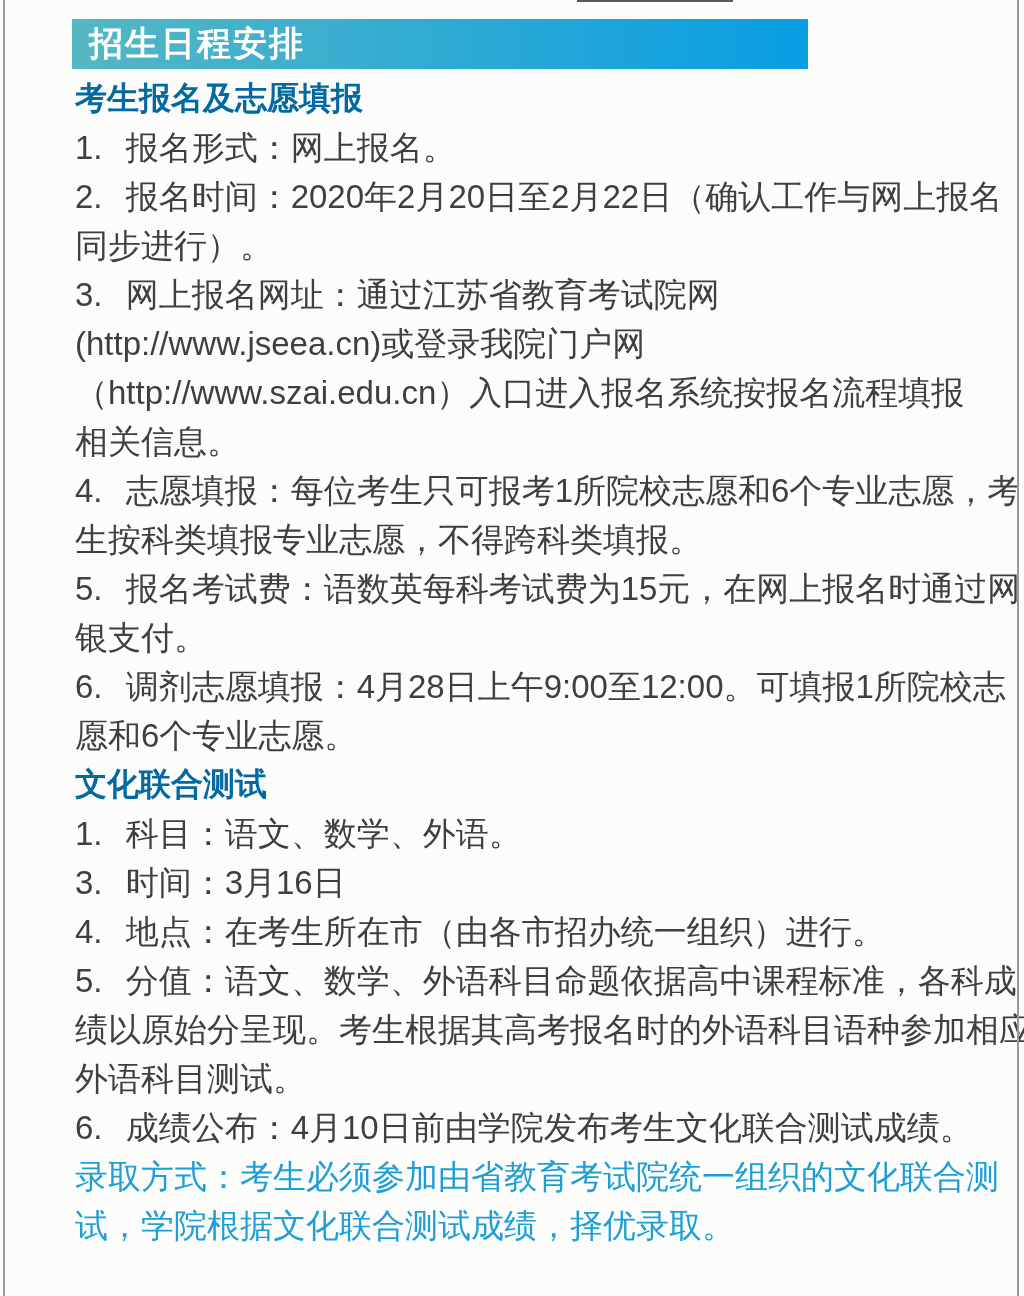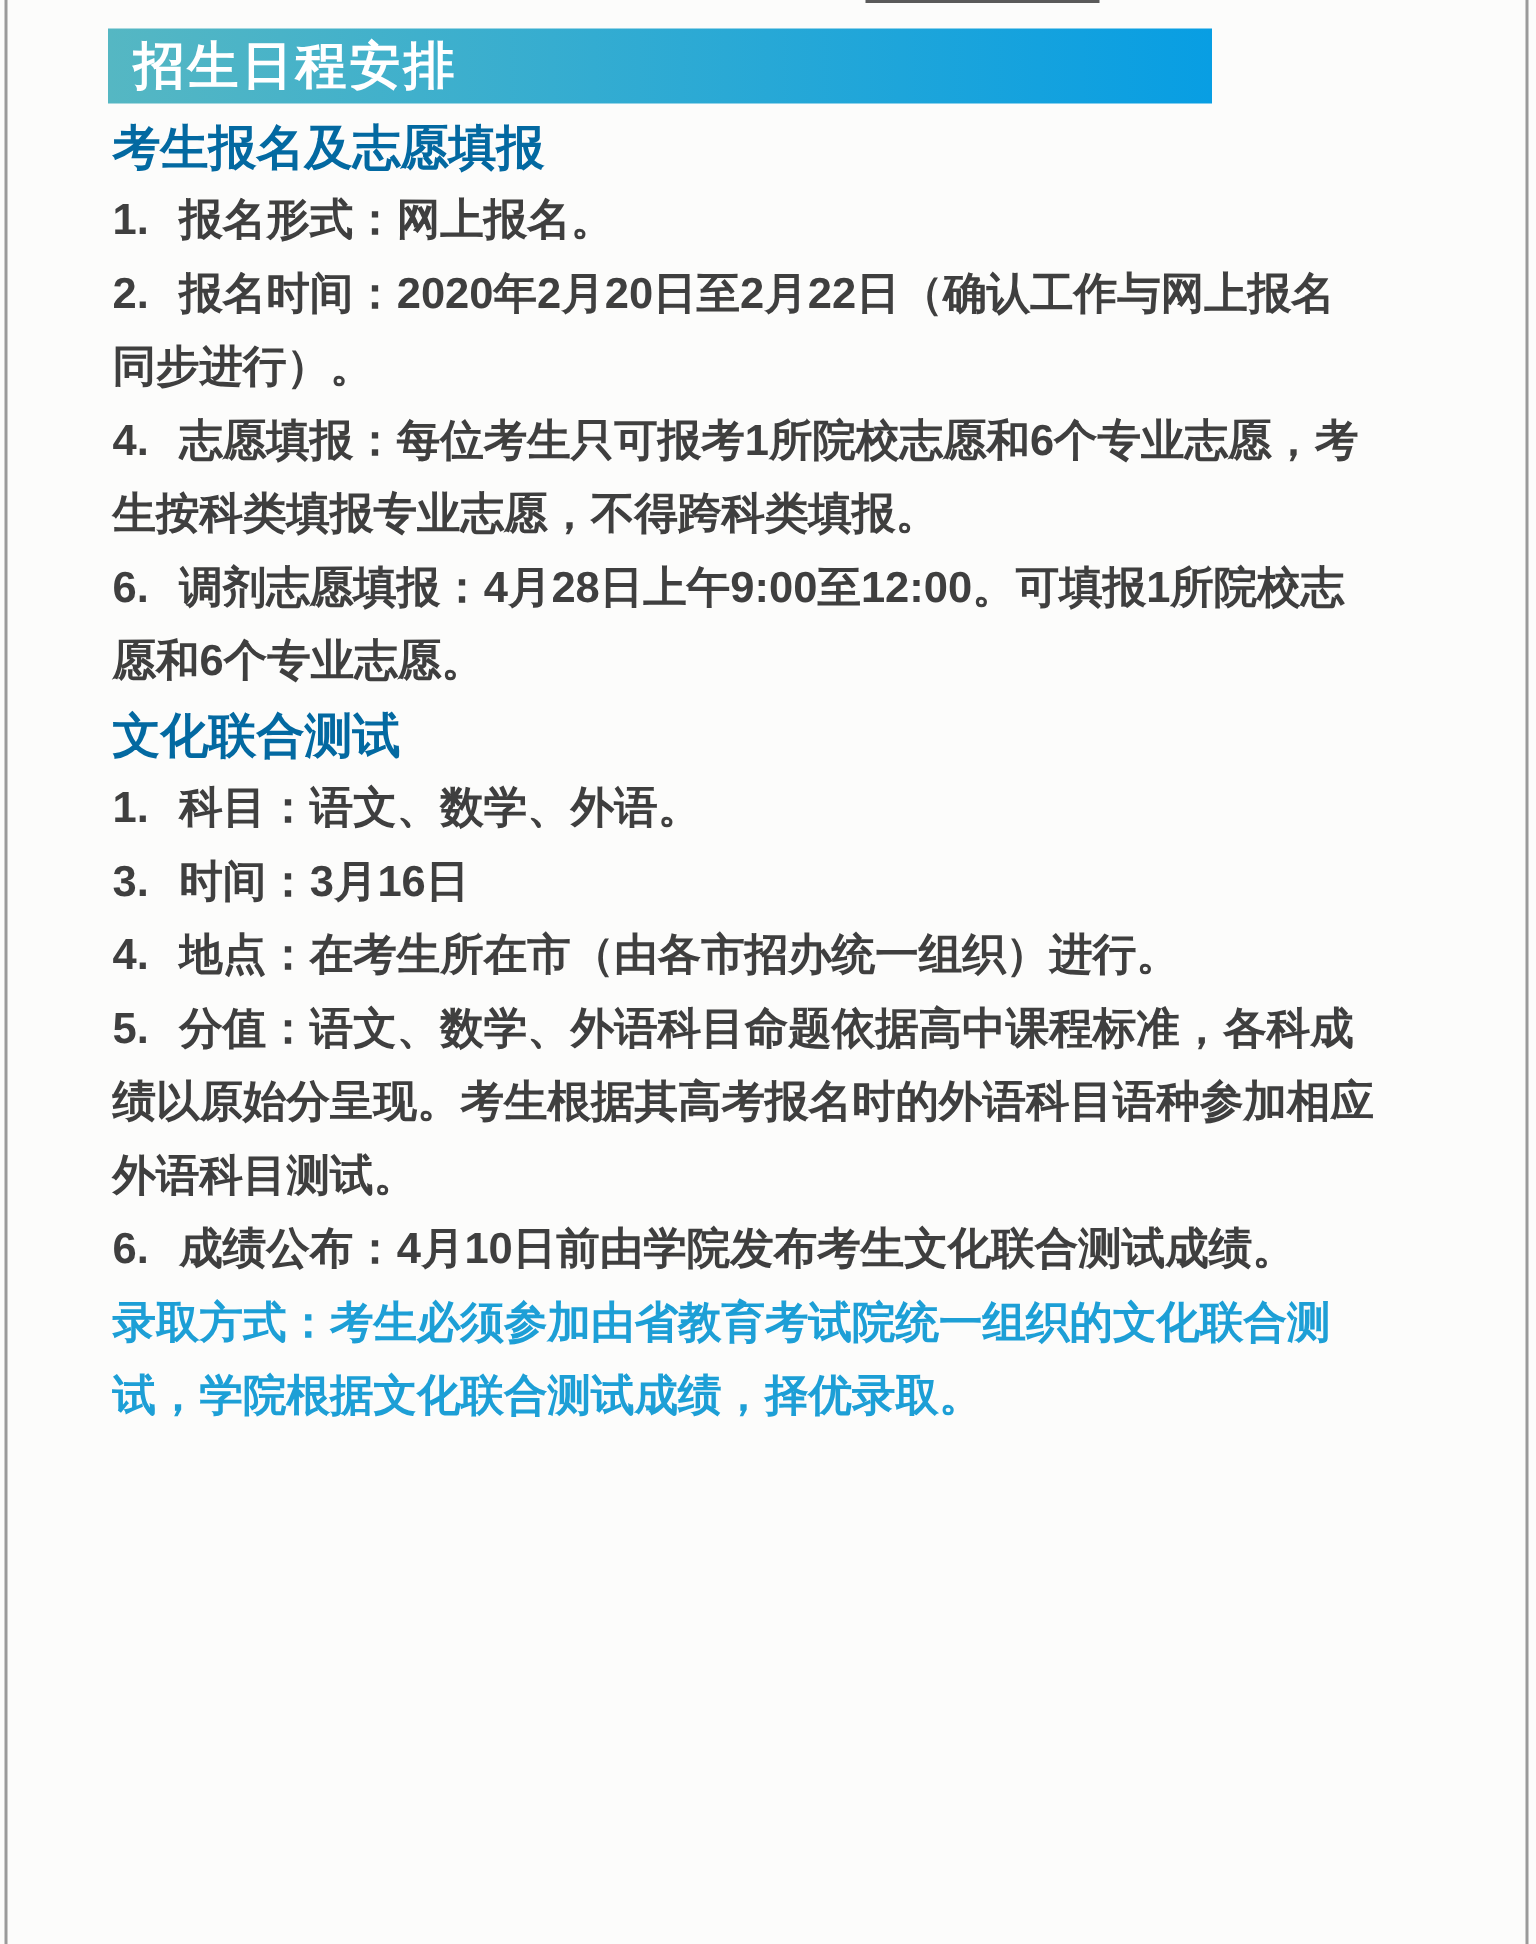--- a/index.html
+++ b/index.html
@@ -24,21 +24,21 @@
   .banner-title {
     color:#ffffff; font-weight:bold; font-size:34px;
     padding-left:17px; letter-spacing:2px; white-space:pre;
   }
   .heading {
     margin:0; font-size:32px; font-weight:bold; color:#0369a1;
     line-height:49px; white-space:pre;
   }
   .heading.first { margin-top:5px; }
   .para {
-    margin:0; font-size:29px; font-weight:700; color:#3f3f3f;
+    margin:0; font-size:33px; font-weight:400; color:#3f3f3f;
     line-height:49px; white-space:pre;
   }
   .para.blue { color:#1d9fd6; }
 </style>
 </head>
 <body>
 
 <div class="page">
   <div class="border-line left"></div>
   <div class="border-line right"></div>
@@ -48,22 +48,28 @@
 
     <div class="banner">
       <span class="banner-title">招生日程安排</span>
     </div>
 
     <h2 class="heading first">考生报名及志愿填报</h2>
 
     <p class="para">1.  报名形式：网上报名。</p>
     <p class="para">2.  报名时间：2020年2月20日至2月22日（确认工作与网上报名
 同步进行）。</p>
+    <p class="para">3.  网上报名网址：通过江苏省教育考试院网
+(http://www.jseea.cn)或登录我院门户网
+（http://www.szai.edu.cn）入口进入报名系统按报名流程填报
+相关信息。</p>
     <p class="para">4.  志愿填报：每位考生只可报考1所院校志愿和6个专业志愿，考
 生按科类填报专业志愿，不得跨科类填报。</p>
+    <p class="para">5.  报名考试费：语数英每科考试费为15元，在网上报名时通过网
+银支付。</p>
     <p class="para">6.  调剂志愿填报：4月28日上午9:00至12:00。可填报1所院校志
 愿和6个专业志愿。</p>
 
     <h2 class="heading">文化联合测试</h2>
 
     <p class="para">1.  科目：语文、数学、外语。</p>
     <p class="para">3.  时间：3月16日</p>
     <p class="para">4.  地点：在考生所在市（由各市招办统一组织）进行。</p>
     <p class="para">5.  分值：语文、数学、外语科目命题依据高中课程标准，各科成
 绩以原始分呈现。考生根据其高考报名时的外语科目语种参加相应

